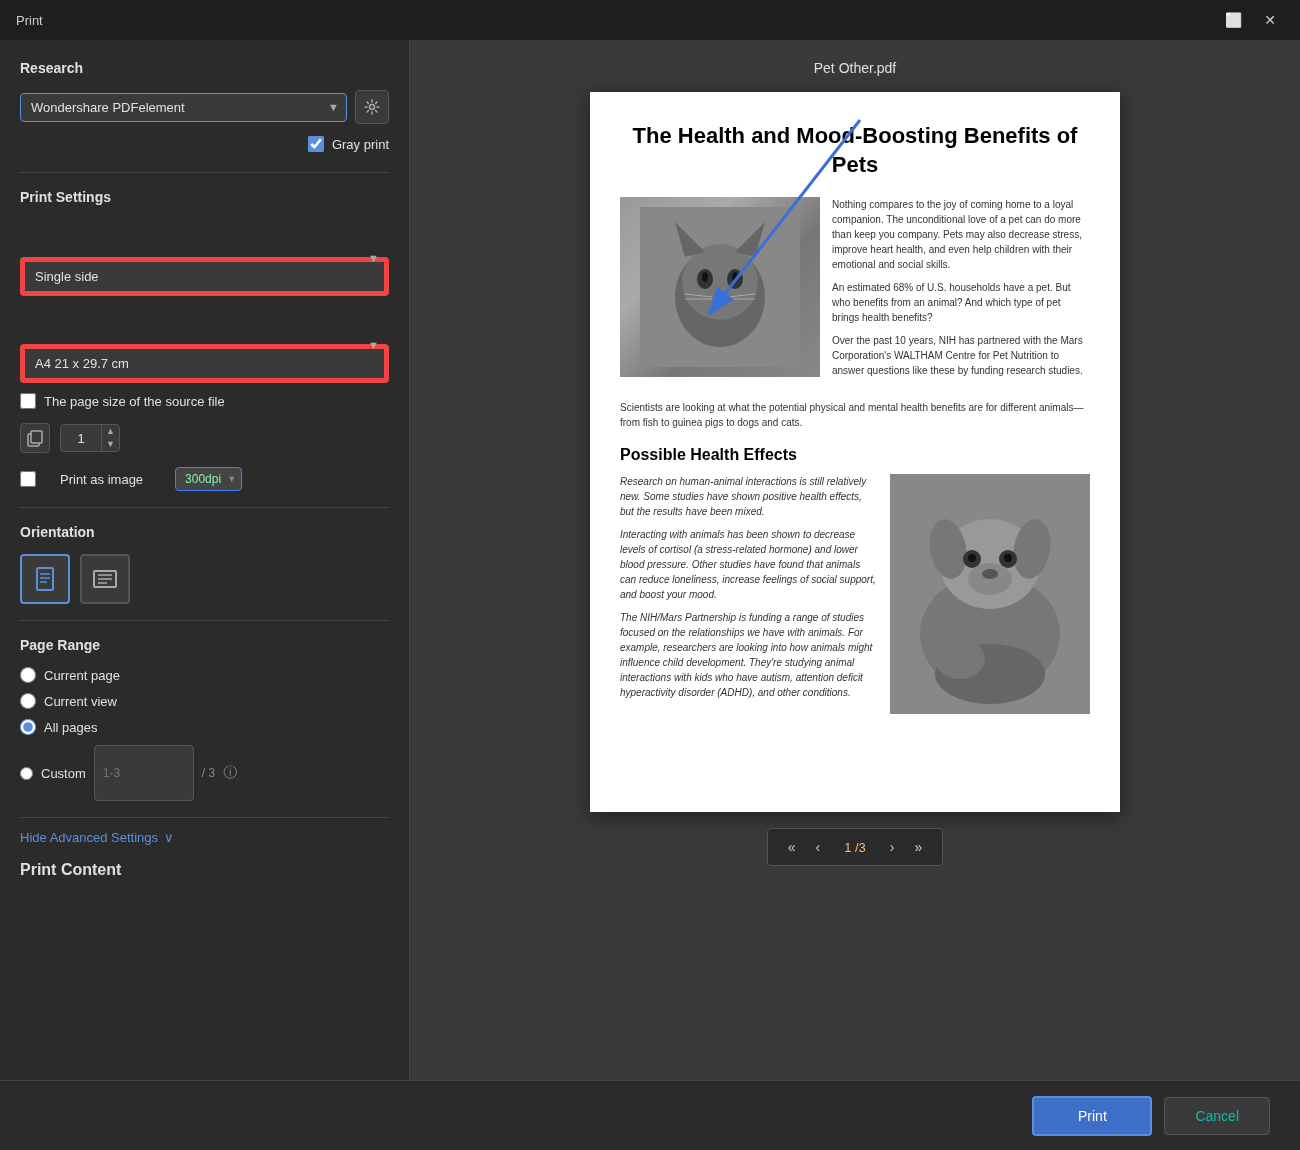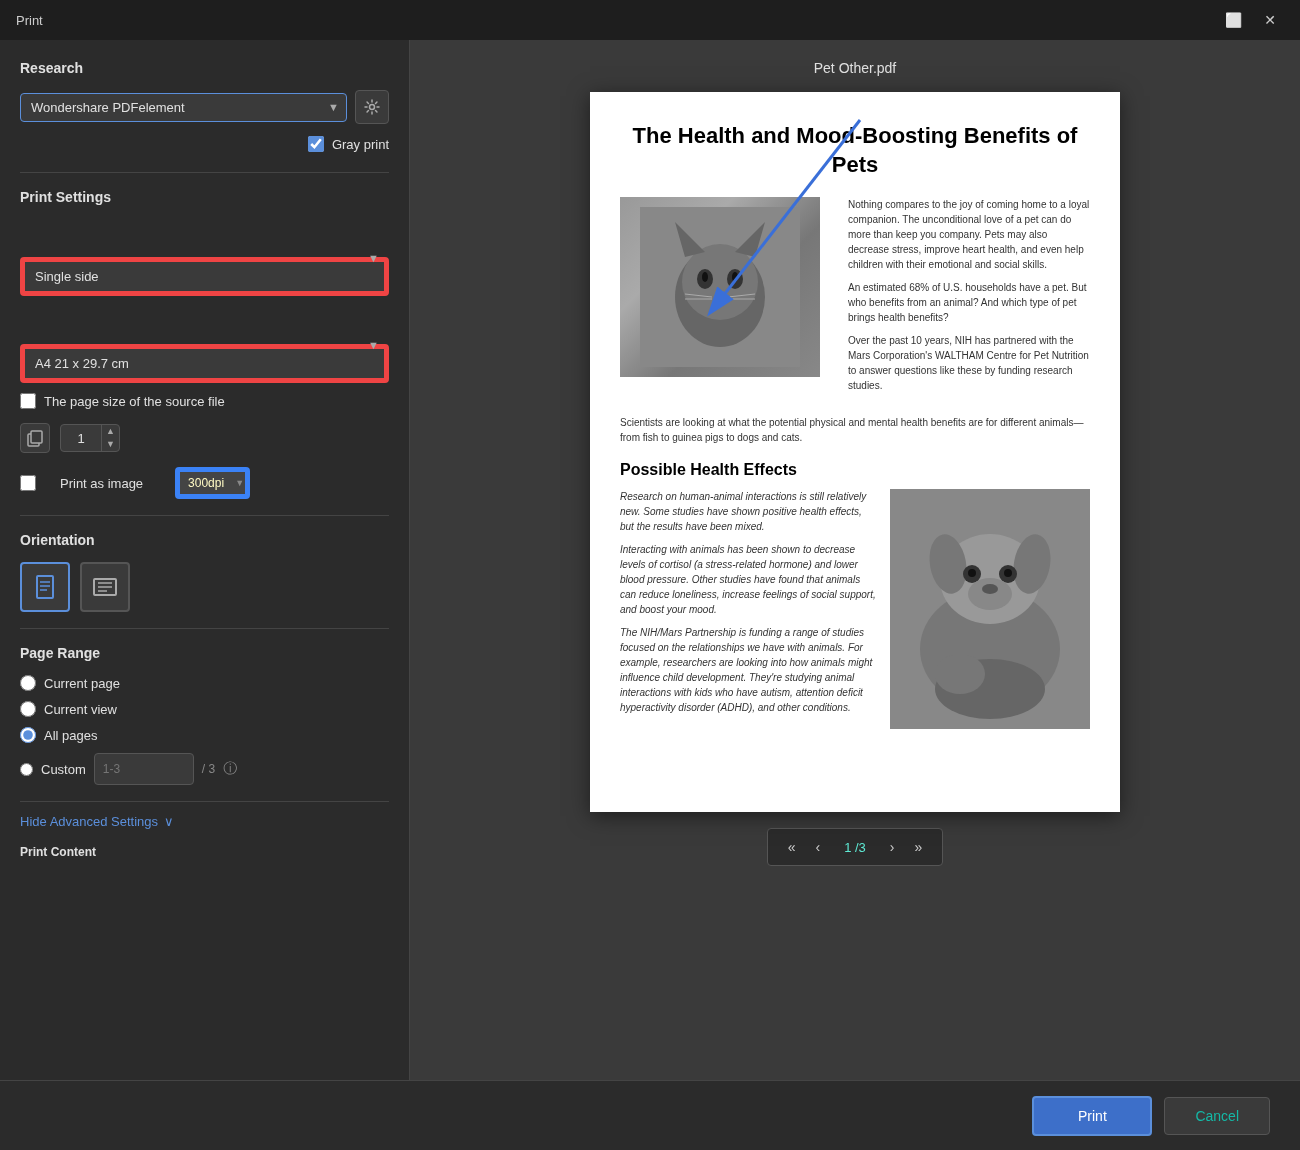--- a/index.html
+++ b/index.html
@@ -238,28 +238,29 @@
       gap: 24px;
       margin-bottom: 10px;
     }
     .print-image-row input[type="checkbox"] {
       width: 16px;
       height: 16px;
       cursor: pointer;
     }
     .dpi-select {
       background: #444;
-      border: 5px solid #3b82f6;
-      border-radius: 4px;
-      color: #fef9c3;
+      border: 1px solid #3b82f6;
+      border-radius: 4px;
+      color: #86efac;
       font-size: 12px;
       padding: 4px 20px 4px 8px;
       appearance: none;
       cursor: pointer;
       outline: none;
+      text-align: right;
     }
 
     
     .orientation-section { margin-bottom: 16px; }
     .orientation-btns {
       display: flex;
       gap: 10px;
     }
     .orientation-btn {
       width: 50px;
@@ -294,21 +295,21 @@
       display: flex;
       align-items: center;
       gap: 8px;
     }
     .custom-input {
       background: #3a3a3a;
       border: 1px solid #555;
       border-radius: 4px;
       color: #888;
       font-size: 12px;
-      padding: 8px 8px;
+      padding: 20px 8px;
       width: 100px;
       outline: none;
     }
     .custom-total {
       color: #888;
       font-size: 12px;
     }
     .info-icon {
       color: #888;
       font-size: 14px;
@@ -322,21 +323,21 @@
       color: #5b8fdb;
       font-size: 13px;
       cursor: pointer;
       padding: 12px 0 8px 0;
       border-top: 1px solid #444;
     }
 
     
     .print-content-partial {
       color: #e0e0e0;
-      font-size: 12px;
+      font-size: 16px;
       font-weight: 600;
       padding-top: 8px;
     }
 
     
     .right-panel {
       flex: 1;
       background: #3a3a3a;
       display: flex;
       flex-direction: column;
@@ -367,21 +368,21 @@
       text-align: center;
       font-size: 22px;
       font-weight: bold;
       color: #000;
       margin-bottom: 18px;
       line-height: 1.3;
     }
 
     .pdf-content-row {
       display: flex;
-      gap: 28px;
+      gap: 12px;
       margin-bottom: 14px;
     }
 
     .pdf-cat-img {
       width: 200px;
       height: 180px;
       background: #888;
       flex-shrink: 0;
       position: relative;
       overflow: hidden;
@@ -468,21 +469,21 @@
       background: transparent;
       border: none;
       color: #ccc;
       font-size: 14px;
       cursor: pointer;
       padding: 4px 8px;
       border-radius: 3px;
     }
     .page-info {
       font-size: 13px;
-      color: #5eead4;
+      color: #fdba74;
       padding: 0 12px;
     }
 
     
     .bottom-bar {
       height: 70px;
       background: #2b2b2b;
       border-top: 1px solid #444;
       display: flex;
       align-items: center;

